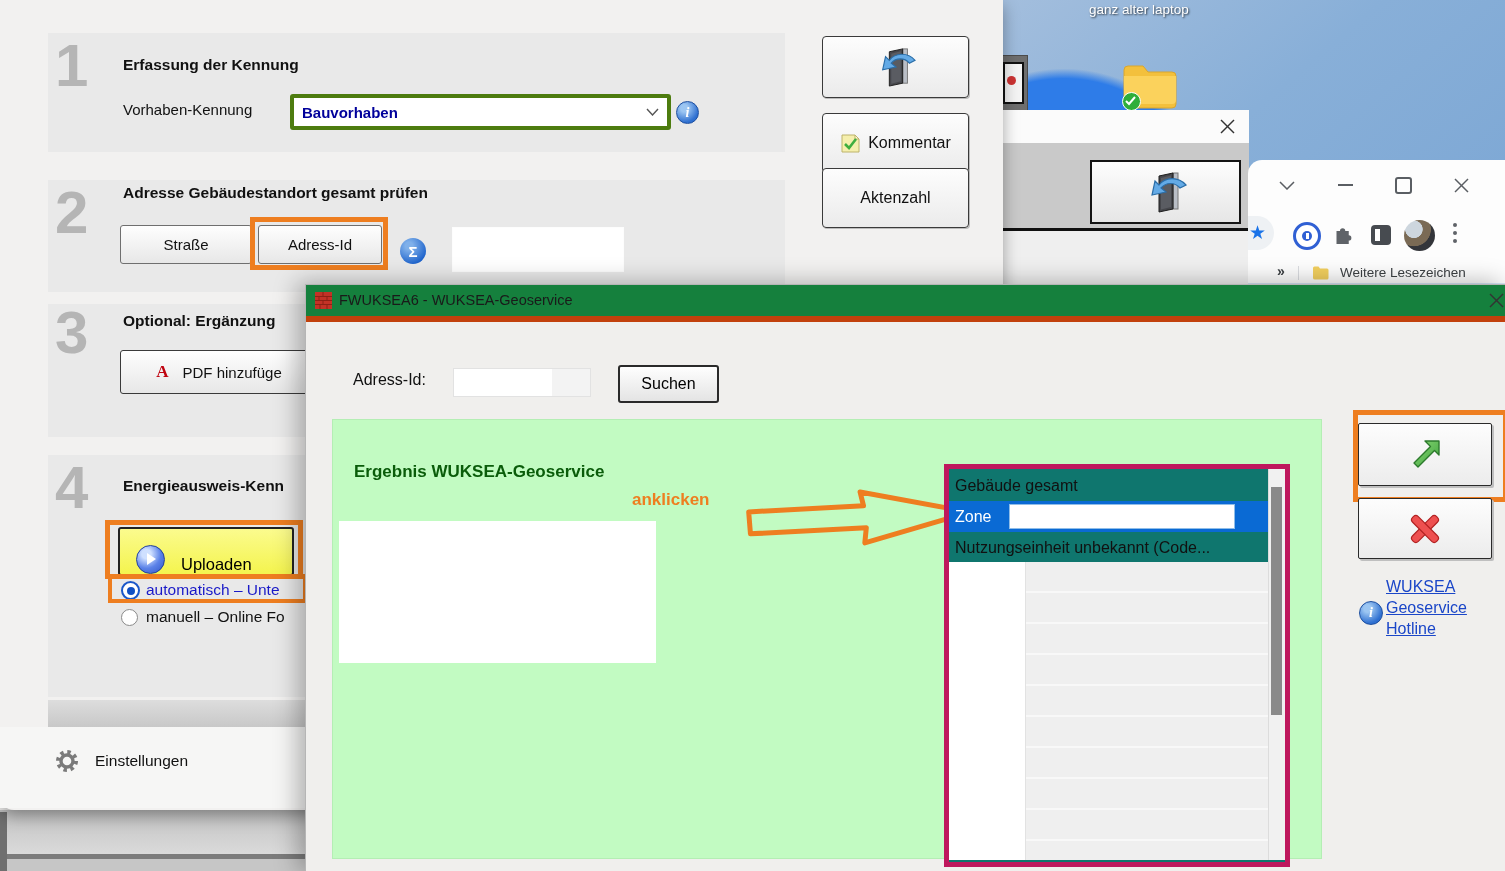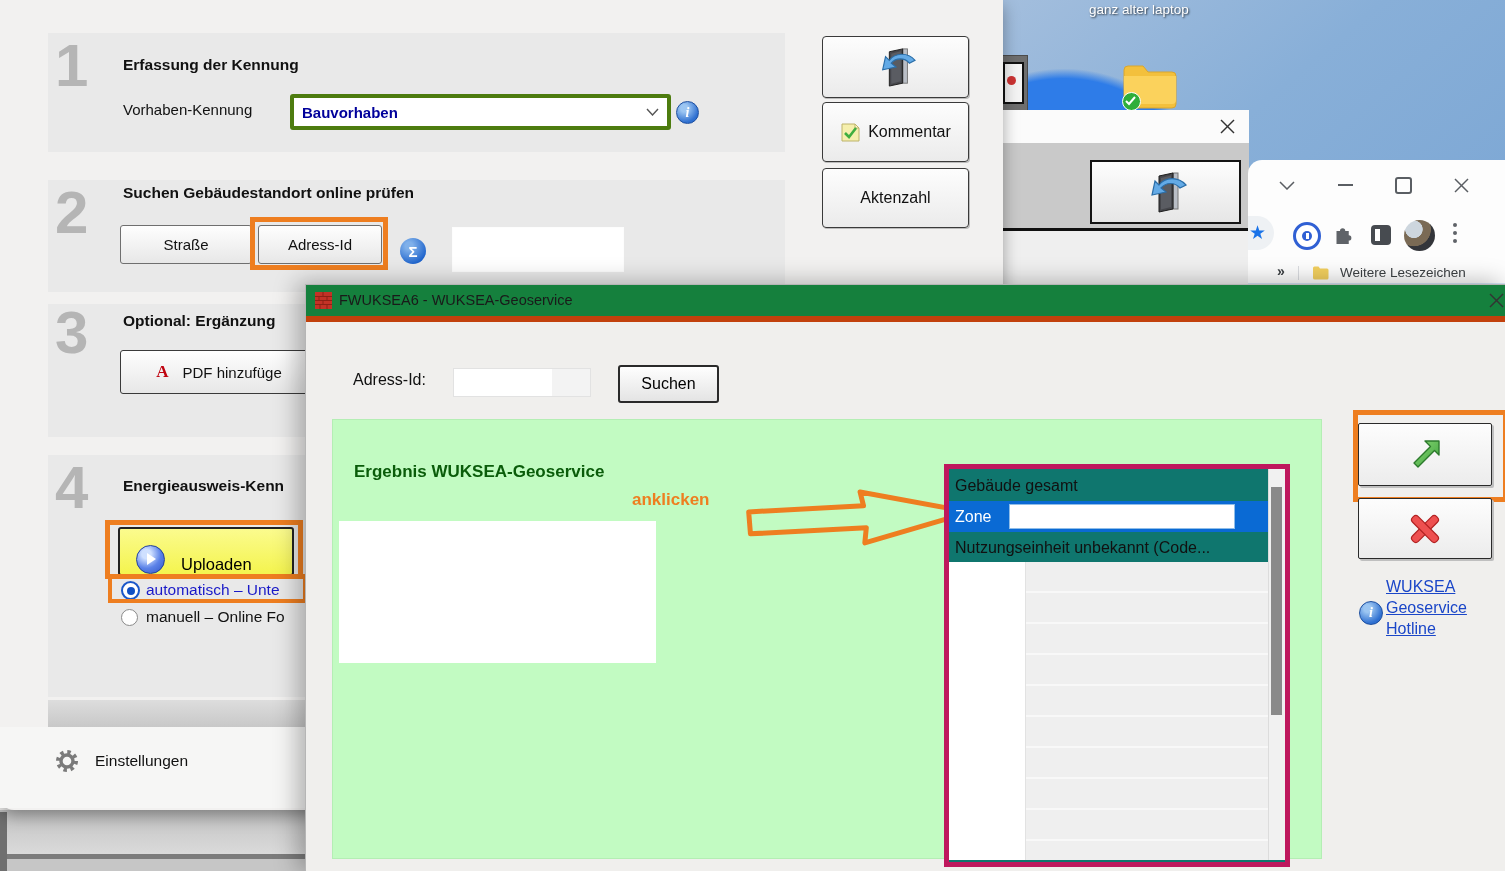--- a/index.html
+++ b/index.html
@@ -231,21 +231,21 @@
     <div class="abs h-step" style="top:56px;">Erfassung der Kennung</div>
     <div class="abs lbl" style="left:123px;top:101px;">Vorhaben-Kennung</div>
     <div class="abs dropdown">
       <div class="dd-text">Bauvorhaben</div>
       <svg width="13" height="8" viewBox="0 0 13 8" style="margin-right:8px;">
         <polyline points="1,1 6.5,7 12,1" fill="none" stroke="#555" stroke-width="1.4"></polyline>
       </svg>
     </div>
     <div class="abs info" style="left:676px;top:101px;">i</div>
 
-    <div class="abs h-step" style="top:184px;">Suchen Gebäudestandort online prüfen</div>
+    <div class="abs h-step" style="top:184px;">Adresse Gebäudestandort gesamt prüfen</div>
     <div class="abs winbtn" style="left:120px;top:225px;width:130px;height:37px;">Straße</div>
     <div class="abs winbtn" style="left:258px;top:225px;width:122px;height:37px;">Adress-Id</div>
     <div class="abs orange-box" style="left:250px;top:217px;width:128px;height:43px;"></div>
     <div class="abs sigma">Σ</div>
     <div class="abs white-input" style="left:452px;top:227px;width:170px;height:43px;"></div>
 
     <div class="abs h-step" style="top:312px;">Optional: Ergänzung</div>
     <div class="abs winbtn" style="left:120px;top:350px;width:196px;height:42px;border-color:#3a3a3a;">
       <span class="pdf-a" style="margin-right:14px;">A</span>
       <span>PDF hinzufüge</span>
@@ -272,21 +272,21 @@
     <div class="abs lbl" style="left:95px;top:752px;font-size:15.5px;">Einstellungen</div>
 
     <div class="abs side-btn" style="top:36px;height:60px;">
       <svg width="46" height="40" viewBox="0 0 48 42">
         <rect x="31" y="2" width="5" height="36" fill="#b9bec6" stroke="#777"></rect>
         <path d="M17 5 L31 2 L31 38 L17 41 Z" fill="#46474c" stroke="#1d1d1d"></path>
         <path d="M19 7 L29 4.5 L29 36 L19 38.5 Z" fill="#5a5c62"></path>
         <path d="M44 14 C36 5 23 6 17 14 L13 10 L10 24 L24 21 L19 17 C24 11 33 11 38 17 Z" fill="#63aae6" stroke="#2b6ea8" stroke-width="1.2"></path>
       </svg>
     </div>
-    <div class="abs side-btn" style="top:102px;height:58px;">
+    <div class="abs side-btn" style="top:113px;height:58px;">
       <svg width="21" height="21" viewBox="0 0 21 21" style="margin-right:7px;">
         <path d="M2 2 h13 l4 4 v13 H2 Z" fill="#f5efad" stroke="#bdb36a"></path>
         <path d="M15 2 l4 4 h-4 Z" fill="#fdf9d2" stroke="#bdb36a"></path>
         <polyline points="5,11 9,15 16,6" fill="none" stroke="#3fae3f" stroke-width="2.6"></polyline>
       </svg>
       <span>Kommentar</span>
     </div>
     <div class="abs side-btn" style="top:168px;height:58px;">
       <span>Aktenzahl</span>
     </div>

